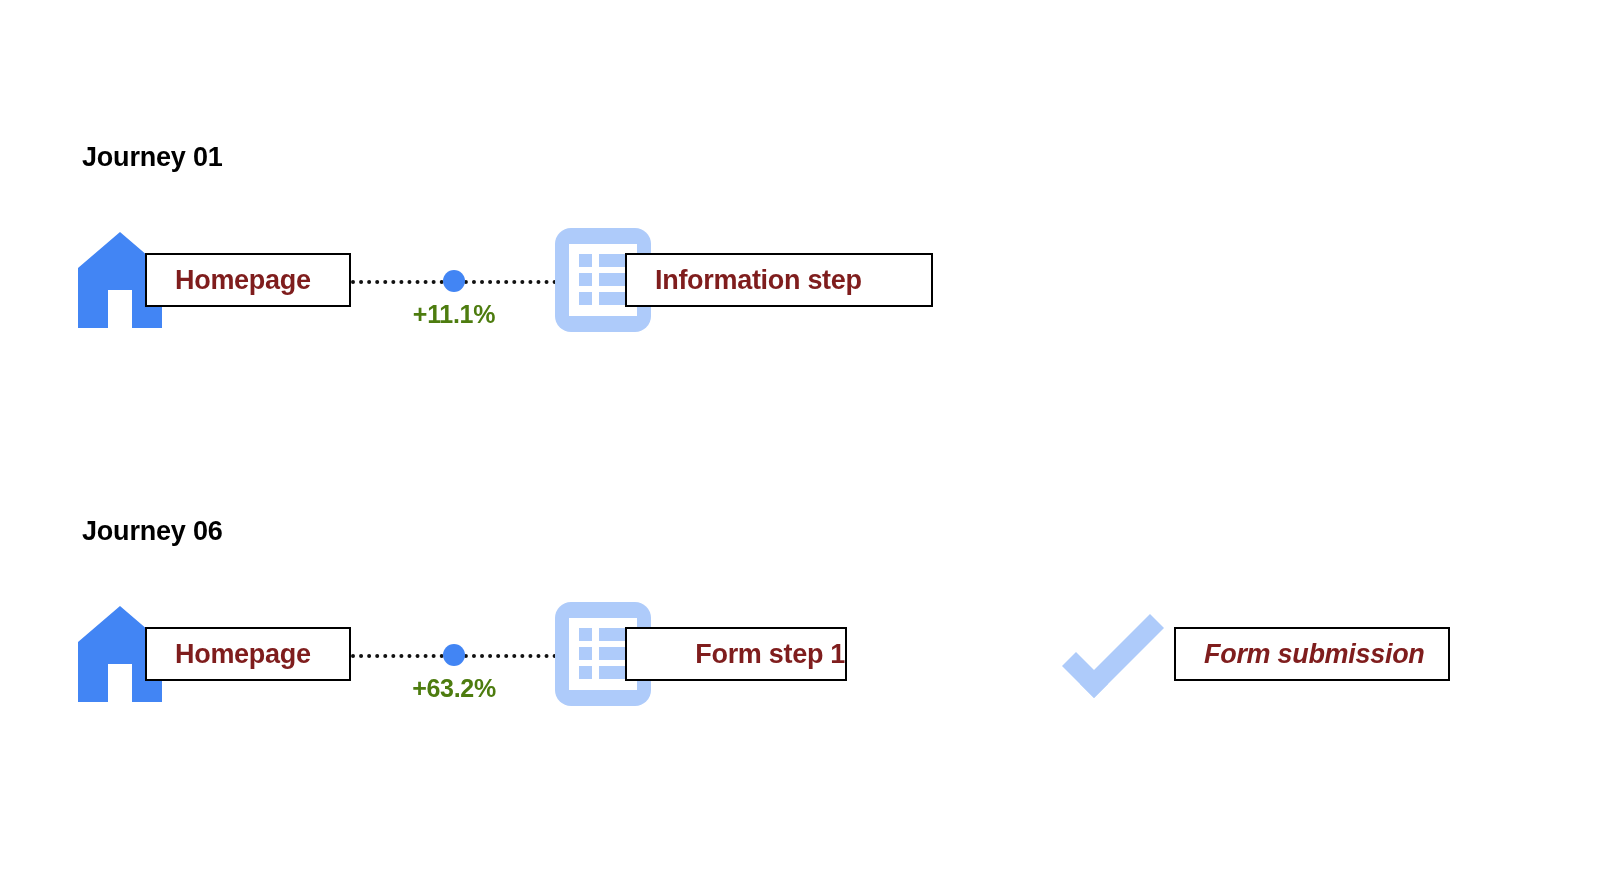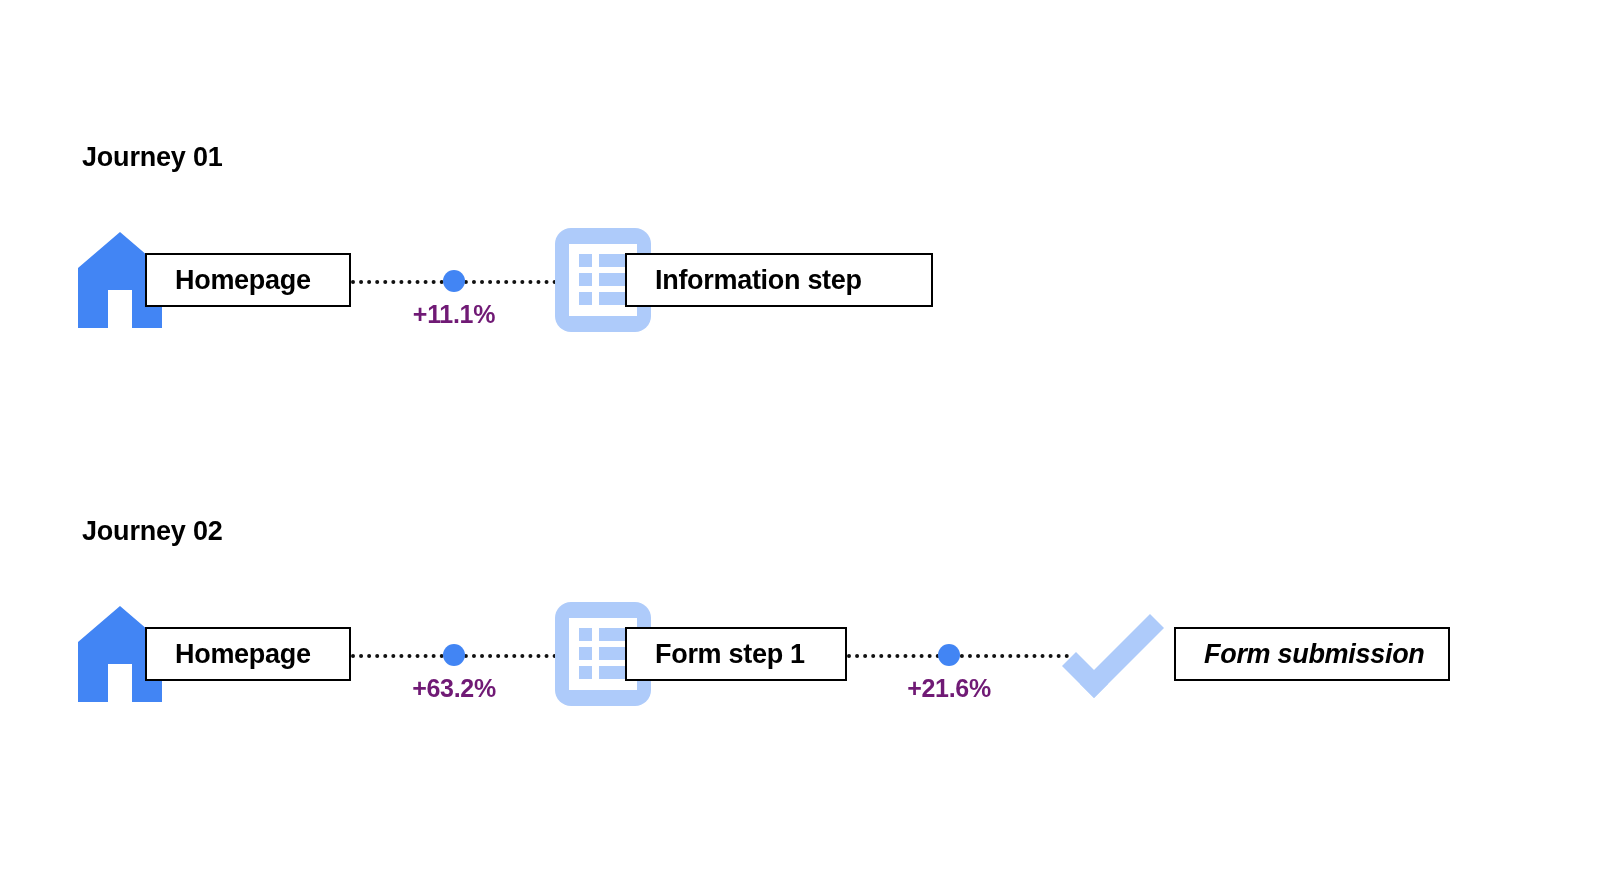--- a/index.html
+++ b/index.html
@@ -52,21 +52,21 @@
     box-sizing: border-box;
     z-index: 3;
     display: flex;
     align-items: center;
   }
   .node-box .node-label {
     font-family: "Liberation Sans", sans-serif;
     font-weight: bold;
     font-size: 27px;
     letter-spacing: -0.3px;
-    color: #000000;
+    color: #7f1d1d;
     white-space: nowrap;
     padding-left: 28px;
   }
   .node-icon {
     position: absolute;
     z-index: 2;
   }
 
   
   .icon-house { width: 84px; height: 96px; }
@@ -100,21 +100,21 @@
     top: 18px;
     z-index: 2;
   }
   .connector-pct {
     position: absolute;
     top: 48px;
     font-family: "Liberation Sans", sans-serif;
     font-weight: bold;
     font-size: 25px;
     letter-spacing: -0.3px;
-    color: #701a75;
+    color: #4d7c0f;
     white-space: nowrap;
     transform: translateX(-50%);
   }
 </style>
 </head>
 <body>
 
 <div id="canvas">
 
   <div class="journey-title" style="left:82px; top:142px;">Journey 01</div>
@@ -151,21 +151,21 @@
           <rect x="44" y="64" width="30" height="13" fill="#AECBFA"></rect>
         </svg>
       </span>
       <div class="node-box" style="left:625px; top:53px; width:308px; height:54px;">
         <span class="node-label">Information step</span>
       </div>
     </div>
 
   </div>
 
-  <div class="journey-title" style="left:82px; top:516px;">Journey 02</div>
+  <div class="journey-title" style="left:82px; top:516px;">Journey 06</div>
 
   <div class="flow-row" style="top:574px;">
 
     <div class="node" style="left:0;">
       <span class="node-icon icon-house" style="left:78px; top:32px;">
         <svg viewBox="0 0 84 96" width="84" height="96" aria-hidden="true">
           <path d="M42 0 L84 36 L84 96 L54 96 L54 58 L30 58 L30 96 L0 96 L0 36 Z" fill="#4285F4"></path>
         </svg>
       </span>
       <div class="node-box" style="left:145px; top:53px; width:206px; height:54px;">
@@ -185,30 +185,25 @@
           <rect x="0" y="0" width="96" height="104" rx="16" ry="16" fill="#AECBFA"></rect>
           <rect x="14" y="16" width="68" height="72" fill="#ffffff"></rect>
           <rect x="24" y="26" width="13" height="13" fill="#AECBFA"></rect>
           <rect x="44" y="26" width="30" height="13" fill="#AECBFA"></rect>
           <rect x="24" y="45" width="13" height="13" fill="#AECBFA"></rect>
           <rect x="44" y="45" width="30" height="13" fill="#AECBFA"></rect>
           <rect x="24" y="64" width="13" height="13" fill="#AECBFA"></rect>
           <rect x="44" y="64" width="30" height="13" fill="#AECBFA"></rect>
         </svg>
       </span>
-      <div class="node-box" style="left:625px; top:53px; width:222px; height:54px;">
+      <div class="node-box" style="left:625px; top:53px; width:222px; height:54px;justify-content:flex-end;">
         <span class="node-label">Form step 1</span>
       </div>
     </div>
 
-    <div class="connector" style="left:847px; top:52px; width:222px;">
-      <div class="connector-line"></div>
-      <div class="connector-dot" style="left:91px;"></div>
-      <div class="connector-pct" style="left:102px;">+21.6%</div>
-    </div>
 
     <div class="node" style="left:0;">
       <span class="node-icon icon-check" style="left:1046px; top:20px;">
         <svg viewBox="0 0 120 120" width="120" height="120" aria-hidden="true">
           <path d="M30 58 L16 72 L48 104 L62 90 Z" fill="#AECBFA"></path>
           <path d="M48 104 L34 90 L104 20 L118 34 Z" fill="#AECBFA"></path>
         </svg>
       </span>
       <div class="node-box" style="left:1174px; top:53px; width:276px; height:54px;font-style:italic;">
         <span class="node-label">Form submission</span>

